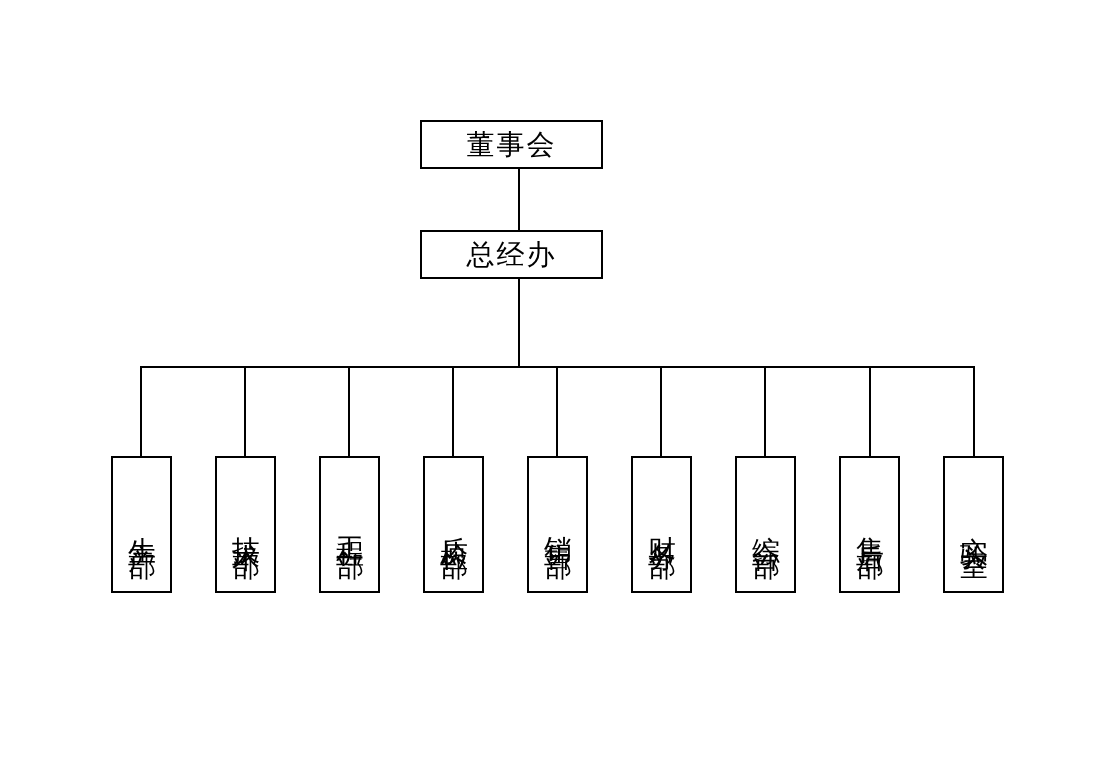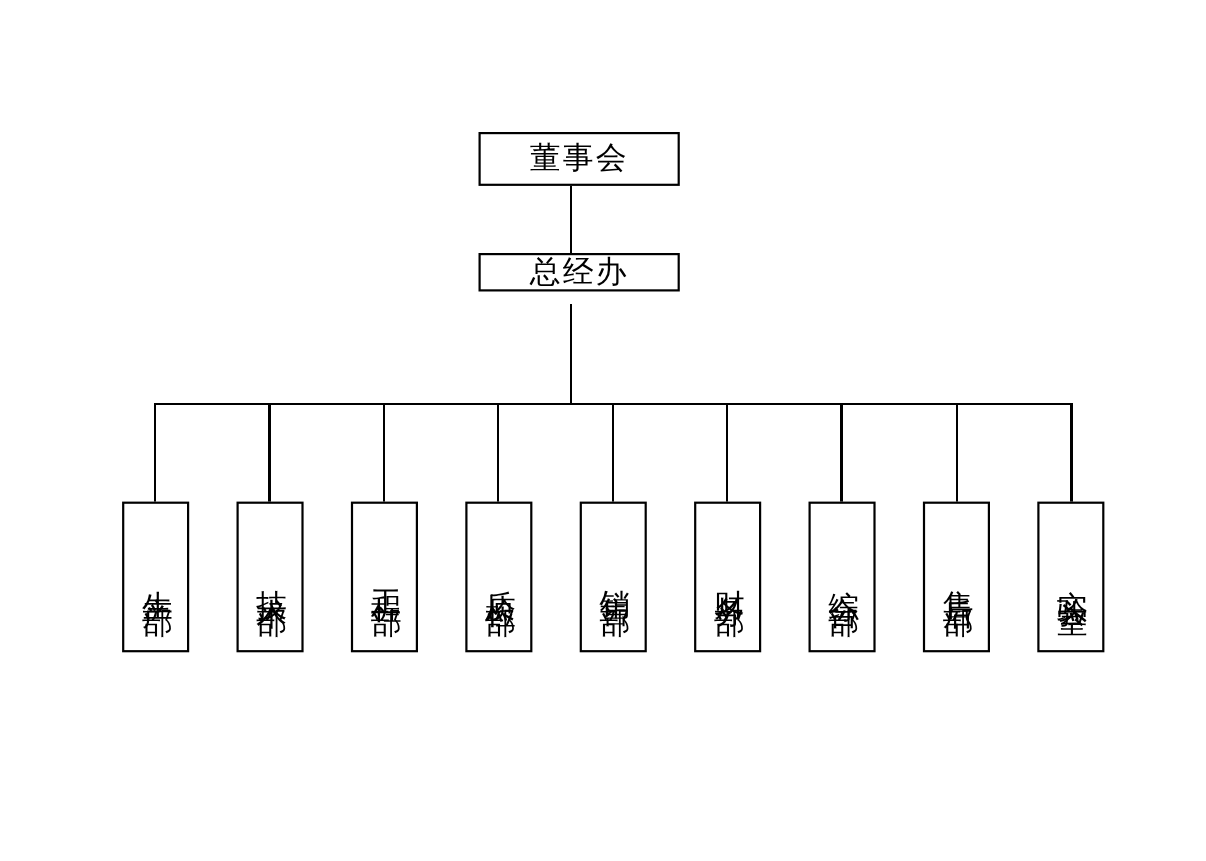--- a/index.html
+++ b/index.html
@@ -26,21 +26,21 @@
   .node {
     position: absolute;
     box-sizing: border-box;
     border: 2px solid #000000;
     background: #ffffff;
     display: flex;
     align-items: center;
     justify-content: center;
   }
   .node-top {
-    left: 435px;
+    left: 420px;
     width: 183px;
   }
   .node-label {
     font-size: 28px;
     line-height: 1;
     letter-spacing: 2px;
     white-space: nowrap;
   }
   .node-dept {
     width: 61px;
@@ -77,21 +77,21 @@
     <line x1="661" y1="366" x2="661" y2="457"></line>
     <line x1="765" y1="366" x2="765" y2="457"></line>
     <line x1="870" y1="366" x2="870" y2="457"></line>
     <line x1="974" y1="366" x2="974" y2="457"></line>
   </svg>
 
   <div class="node node-top" style="top:120px;height:49px;">
     <span class="node-label">董事会</span>
   </div>
 
-  <div class="node node-top" style="top:230px;height:35px;">
+  <div class="node node-top" style="top:230px;height:49px;">
     <span class="node-label">总经办</span>
   </div>
 
   <div class="node node-dept" style="left:111px;">
     <span class="dept-label">生产部</span>
   </div>
 
   <div class="node node-dept" style="left:215px;">
     <span class="dept-label">技术部</span>
   </div>

